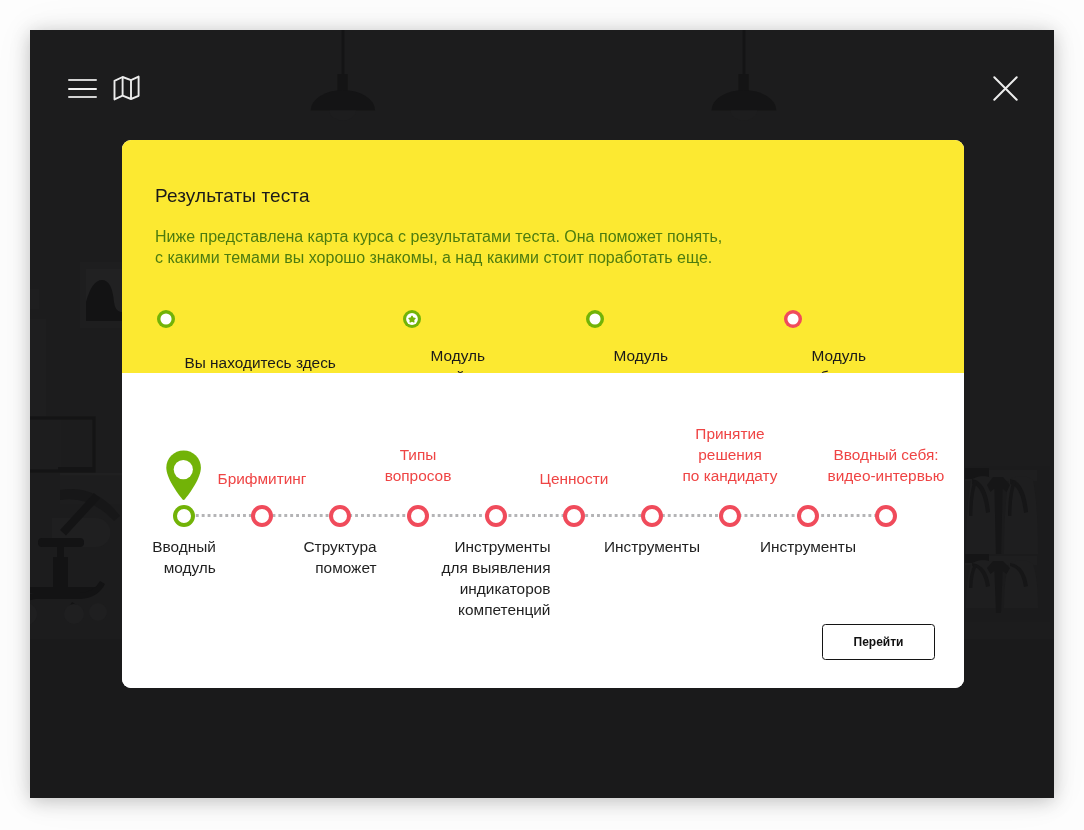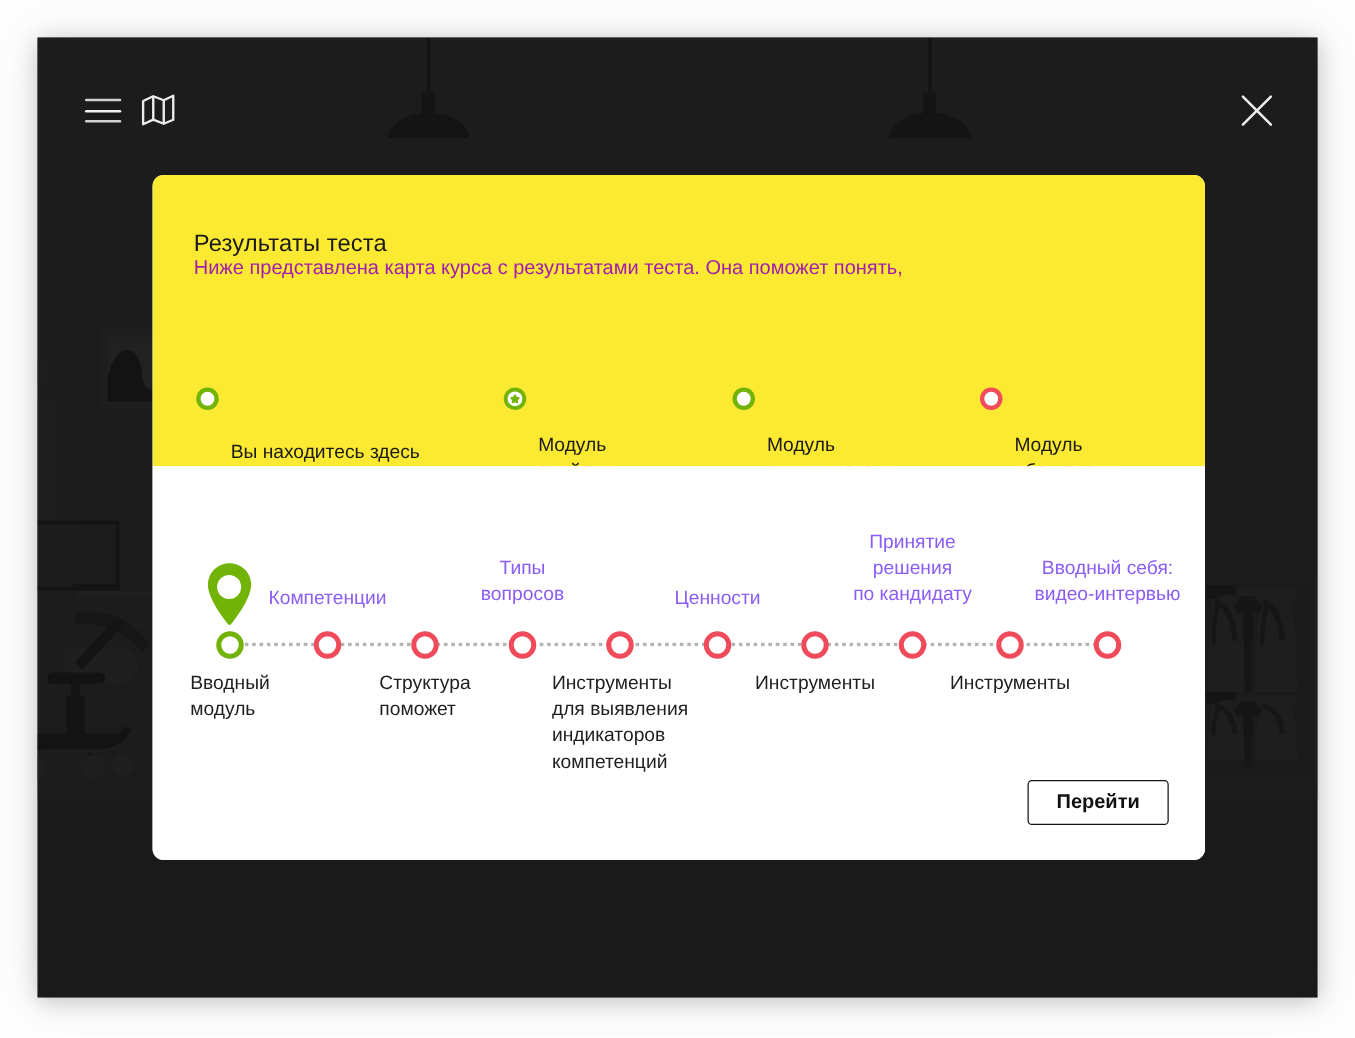--- a/index.html
+++ b/index.html
@@ -20,43 +20,43 @@
   .hamburger i:nth-child(2){top:8.8px;background:#f2f2f2;}
   .hamburger i:nth-child(3){top:17.3px;background:#d2d2d2;}
   .mapicon{position:absolute;left:82px;top:44px;width:30px;height:28px;}
   .closeicon{position:absolute;left:963px;top:46px;width:25px;height:25px;}
 
   
   .modal{position:absolute;left:92px;top:110px;width:842px;height:548px;border-radius:9px;overflow:hidden;
     background:#ffffff;}
   .modal-head{position:absolute;left:0;top:0;width:842px;height:233px;background:#fce931;}
   .m-title{position:absolute;left:33px;top:45px;font-size:19px;color:#1a1a1a;letter-spacing:.1px;}
-  .m-desc{position:absolute;left:33px;top:64px;font-size:16px;color:#a21caf;line-height:21px;}
+  .m-desc{position:absolute;left:33px;top:86px;font-size:16px;color:#4d7c0f;line-height:21px;}
   .legend-item{position:absolute;top:169px;height:0;}
   .legend-item .dot{position:absolute;left:0;top:0;width:20px;height:20px;line-height:0;}
   .legend-item .lab{position:absolute;left:28.5px;top:10px;transform:translateY(-50%);font-size:15.4px;color:#1a1a1a;line-height:20.6px;white-space:pre;margin-top:48px;}
   .legend-item.single .lab{top:6px;}
 
   
   .modal-body{position:absolute;left:0;top:233px;width:842px;height:315px;background:#fff;}
   .track{position:absolute;left:0;top:0;width:842px;height:314px;}
   .dots{position:absolute;left:62px;top:141px;width:702px;height:3px;}
   .dots svg{display:block;}
   .node{position:absolute;width:0;height:0;}
   .node .marker{position:absolute;left:-11px;top:-11px;width:22px;height:22px;border-radius:50%;
     border:4.6px solid #f04b5b;background:#fff;box-sizing:border-box;}
   .node.current .marker{border-color:#72b307;}
   .pin{position:absolute;left:-18.3px;top:-66.5px;line-height:0;}
   .lab-above{position:absolute;bottom:30px;left:0;transform:translateX(-50%);white-space:pre;text-align:center;
-    font-size:15.4px;line-height:21px;color:#8b5cf6;}
+    font-size:15.4px;line-height:21px;color:#ef4444;}
   .lab-above.one{bottom:26.7px;}
-  .lab-below{position:absolute;top:20px;left:0;transform:translateX(-50%);white-space:pre;text-align:left;
+  .lab-below{position:absolute;top:20px;left:0;transform:translateX(-50%);white-space:pre;text-align:right;
     font-size:15.4px;line-height:21px;color:#1f1f1f;}
   .btn{position:absolute;left:700px;top:251px;border:1.8px solid #141414;border-radius:3.5px;background:#fff;
-    width:113px;height:36px;font-size:16px;font-weight:bold;font-family:"Liberation Sans",sans-serif;color:#111;cursor:pointer;
+    width:113px;height:36px;font-size:12px;font-weight:bold;font-family:"Liberation Sans",sans-serif;color:#111;cursor:pointer;
     display:flex;align-items:center;justify-content:center;padding:0;}
 </style>
 </head>
 <body>
 
 <div class="page-bg"></div>
 
 <div class="stage">
 
   <div class="bg">
@@ -153,20 +153,21 @@
     <svg width="25" height="25" viewBox="0 0 25 25">
       <path d="M1.3 1.3 L23.7 23.7 M23.7 1.3 L1.3 23.7" stroke="#ededed" stroke-width="2" stroke-linecap="round"></path>
     </svg>
   </div>
 
   <div class="modal">
     <div class="modal-head">
       <div class="m-title">Результаты теста</div>
       <div class="m-desc">
         <div>Ниже представлена карта курса с результатами теста. Она поможет понять,</div>
+        <div>с какими темами вы хорошо знакомы, а над какими стоит поработать еще.</div>
       </div>
       <div id="legend">
           <div class="legend-item single" style="left: 34px;">
             <span class="dot"><svg width="20" height="20" viewBox="0 0 20 20">
                 <circle cx="10" cy="10" r="9" fill="#72b307"></circle>
                 <circle cx="10" cy="10" r="5.55" fill="#fff"></circle>
               </svg></span>
             <span class="lab">Вы находитесь здесь</span>
           </div>
           <div class="legend-item" style="left: 280px;">
@@ -208,21 +209,21 @@
             <span class="pin"><svg width="36" height="50" viewBox="0 0 36 50">
                 <path d="M17.6 0.5 C8.0 0.5 0.3 8.2 0.3 17.8 c0 4.6 2.5 10.9 6.0 17.0 c3.6 6.2 8.0 12.0 10.0 14.4 a1.7 1.7 0 0 0 2.6 0 c2.0 -2.4 6.4 -8.2 10.0 -14.4 c3.5 -6.1 6.0 -12.4 6.0 -17.0 C34.9 8.2 27.2 0.5 17.6 0.5 Z" fill="#72b307"></path>
                 <circle cx="17.3" cy="19.6" r="9.6" fill="#fff"></circle>
               </svg></span>
             <span class="marker"></span>
             <span class="lab-below">Вводный
 модуль</span>
           </div>
           <div class="node " style="left: 140px; top: 143px;">
             <span class="marker"></span>
-            <span class="lab-above one">Компетенции</span>
+            <span class="lab-above one">Брифмитинг</span>
           </div>
           <div class="node " style="left: 218px; top: 143px;">
             <span class="marker"></span>
             <span class="lab-below">Структура
 поможет</span>
           </div>
           <div class="node " style="left: 296px; top: 143px;">
             <span class="marker"></span>
             <span class="lab-above">Типы
 вопросов</span>

